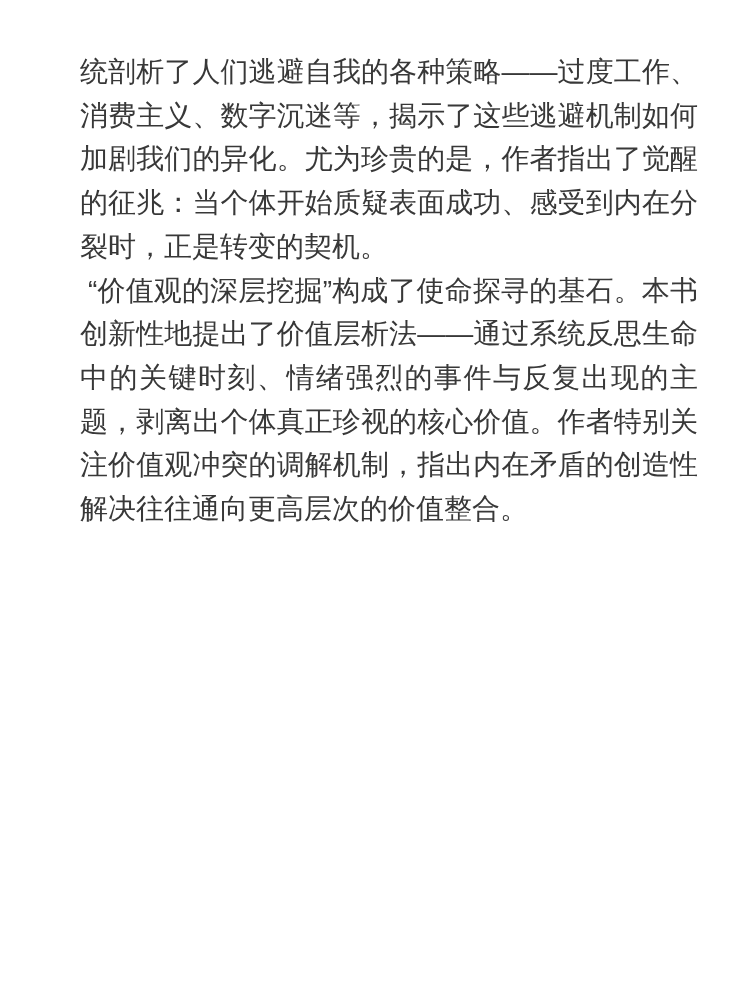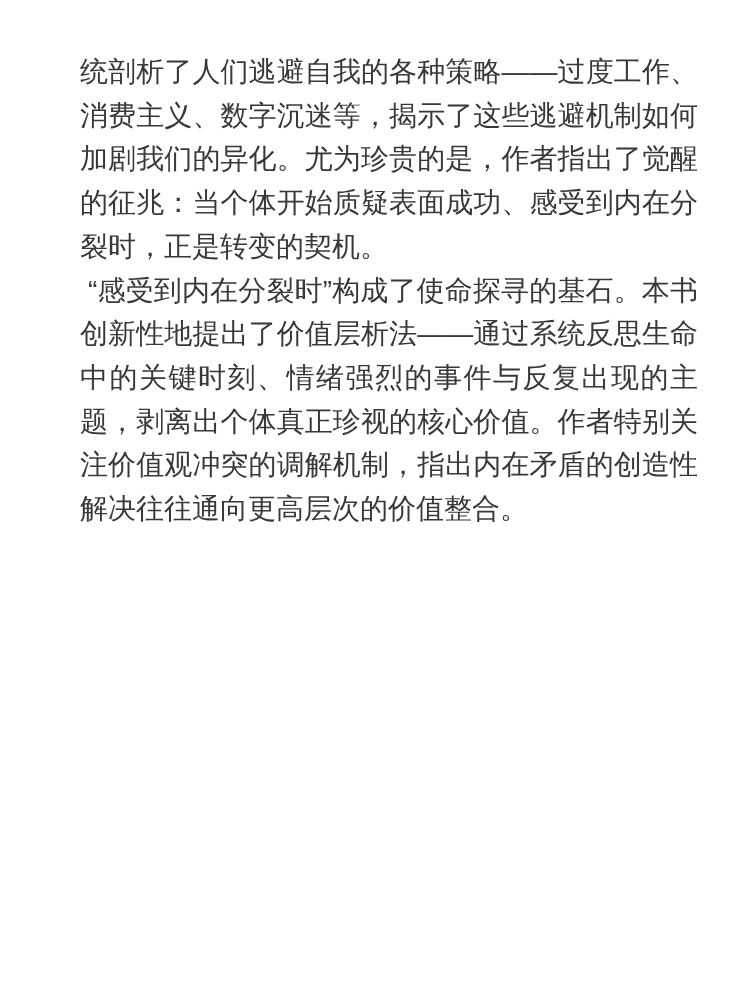--- a/index.html
+++ b/index.html
@@ -44,18 +44,18 @@
     line-height: 22px;
   }
 </style>
 </head>
 <body>
 
 <div class="page">
 
   <div class="body-text">
     <p>统剖析了人们逃避自我的各种策略——过度工作、消费主义、数字沉迷等，揭示了这些逃避机制如何加剧我们的异化。尤为珍贵的是，作者指出了觉醒的征兆：当个体开始质疑表面成功、感受到内在分裂时，正是转变的契机。</p>
-    <p class="quote-start">“感受到内在分裂时”构成了使命探寻的基石。本书创新性地提出了价值层析法——通过系统反思生命中的关键时刻、情绪强烈的事件与反复出现的主题，剥离出个体真正珍视的核心价值。作者特别关注价值观冲突的调解机制，指出内在矛盾的创造性解决往往通向更高层次的价值整合。</p>
+    <p class="quote-start">“价值观的深层挖掘”构成了使命探寻的基石。本书创新性地提出了价值层析法——通过系统反思生命中的关键时刻、情绪强烈的事件与反复出现的主题，剥离出个体真正珍视的核心价值。作者特别关注价值观冲突的调解机制，指出内在矛盾的创造性解决往往通向更高层次的价值整合。</p>
   </div>
 
   <div class="page-footer">第 5 页，共 237 页</div>
 
 </div>
 
 </body></html>

